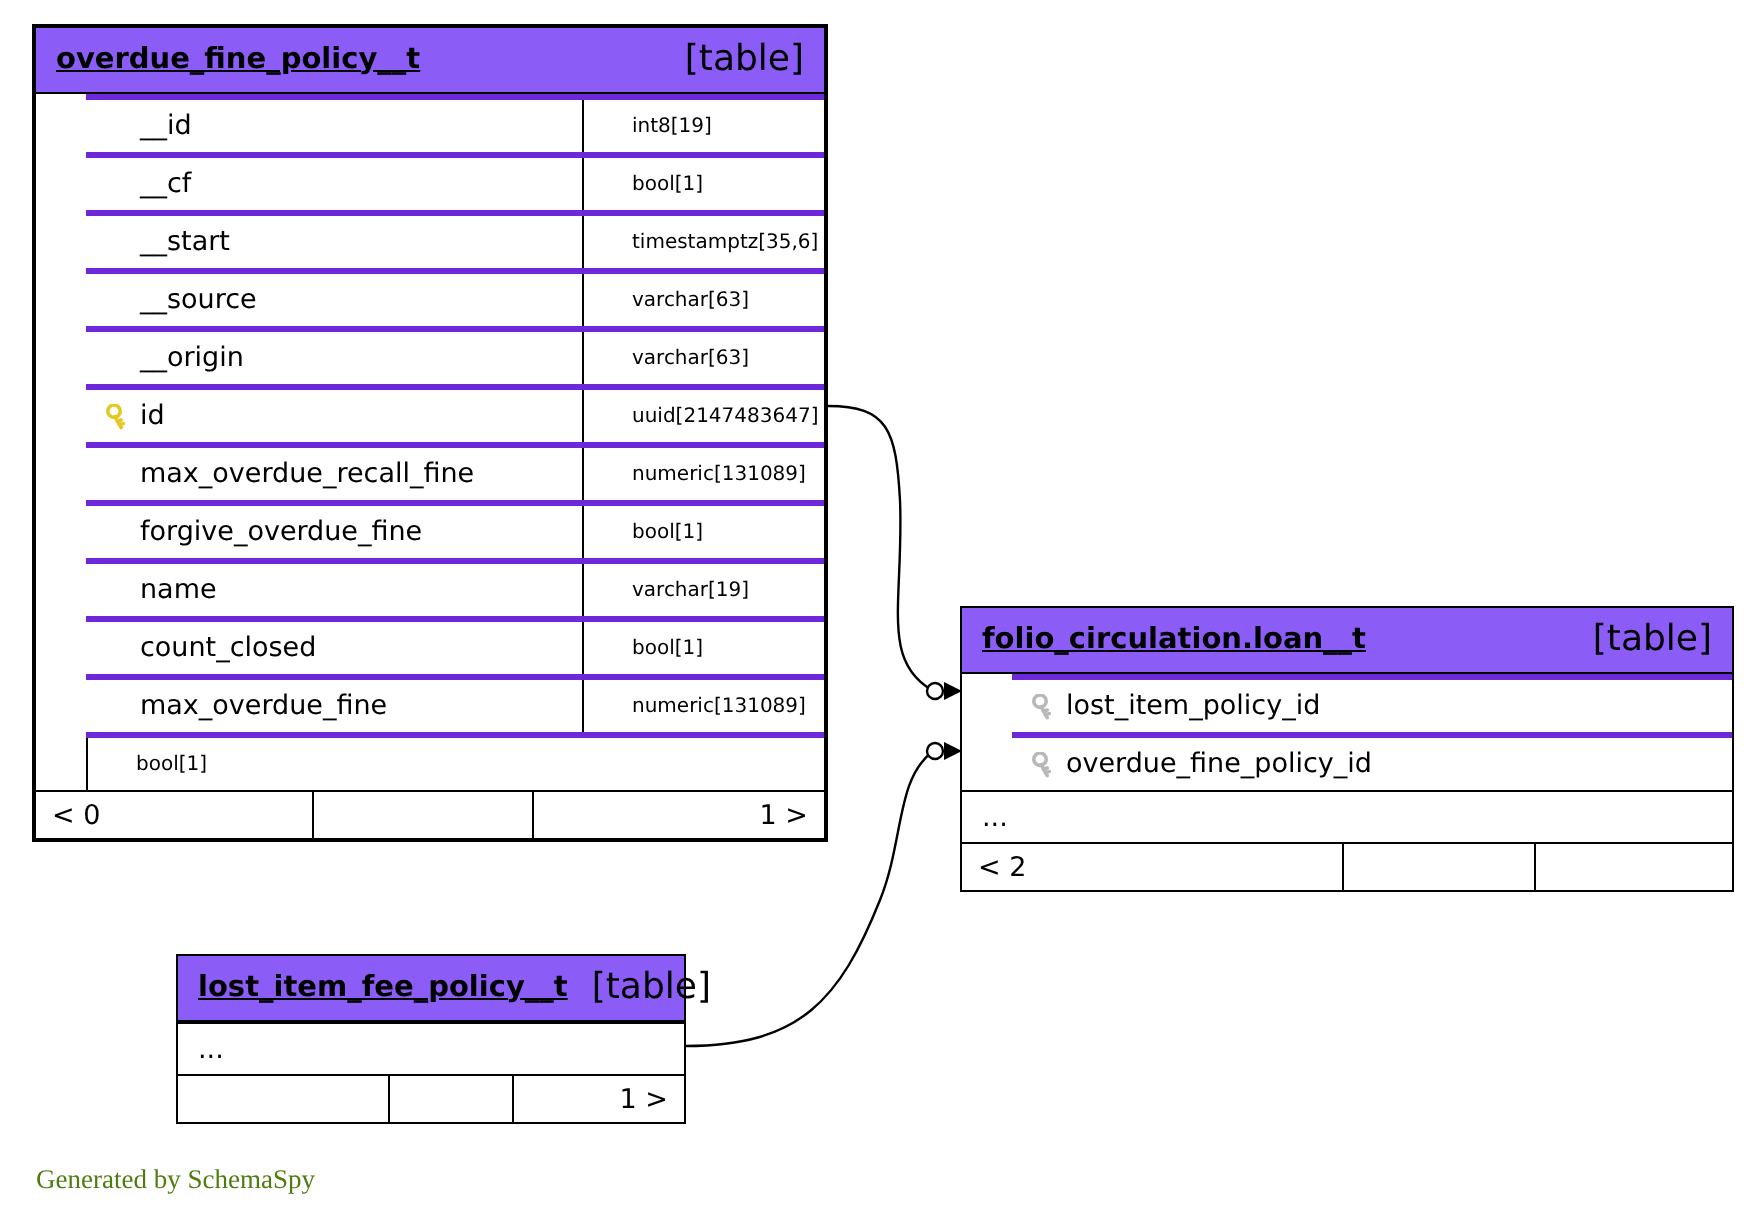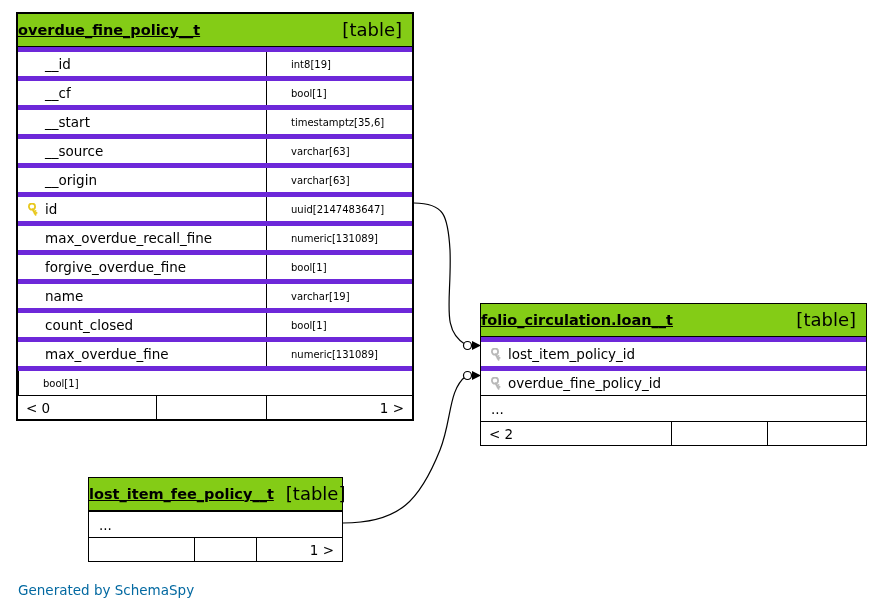--- a/index.html
+++ b/index.html
@@ -40,22 +40,22 @@
     border: 2px solid #000000;
   }
   .table-box.plain {
     border: 1px solid #000000;
   }
 
   .tbl-header {
     display: flex;
     align-items: center;
     justify-content: space-between;
-    background: #84cc16;
-    padding: 5px 10px 6px 0;
+    background: #8b5cf6;
+    padding: 5px 10px 6px 10px;
     box-sizing: border-box;
   }
   .tbl-header .tbl-name {
     font-weight: bold;
     font-size: 14.5px;
     text-decoration: underline;
     white-space: nowrap;
   }
   .tbl-header .tbl-tag {
     font-size: 18px;
@@ -65,23 +65,24 @@
   }
   .hdr-rule {
     height: 1px;
     background: #000000;
     width: 100%;
   }
 
   .row {
     display: flex;
     align-items: stretch;
-    border-top: 5px solid #6d28d9;
+    border-top: 3px solid #6d28d9;
     min-height: 29px;
     box-sizing: border-box;
+    margin-left: 25px;
   }
   .row:first-of-type {
     border-top: none;
   }
   .cell-name {
     display: flex;
     align-items: center;
     padding-left: 10px;
     font-size: 13.5px;
     box-sizing: border-box;
@@ -139,22 +140,23 @@
     box-sizing: border-box;
     padding: 0 8px;
   }
   .footer-cell.left  { justify-content: flex-start; }
   .footer-cell.right { justify-content: flex-end; }
   .footer-cell.div   { border-left: 1px solid #000000; }
 
   .caption {
     position: absolute;
     font-size: 13.5px;
-    color: #0369a1;
-    white-space: nowrap;
+    color: #4d7c0f;
+    white-space: nowrap;
+    font-family: Liberation Serif, serif;
   }
 </style>
 </head>
 <body>
 
 <div id="diagram-canvas">
 
   <svg id="edge-layer" viewBox="0 0 881 611">
 
     <path d="M 414 203 C 444 203 448 215 450 250 C 452 300 440 330 466 345" fill="none" stroke="#000000" stroke-width="1.2"></path>

